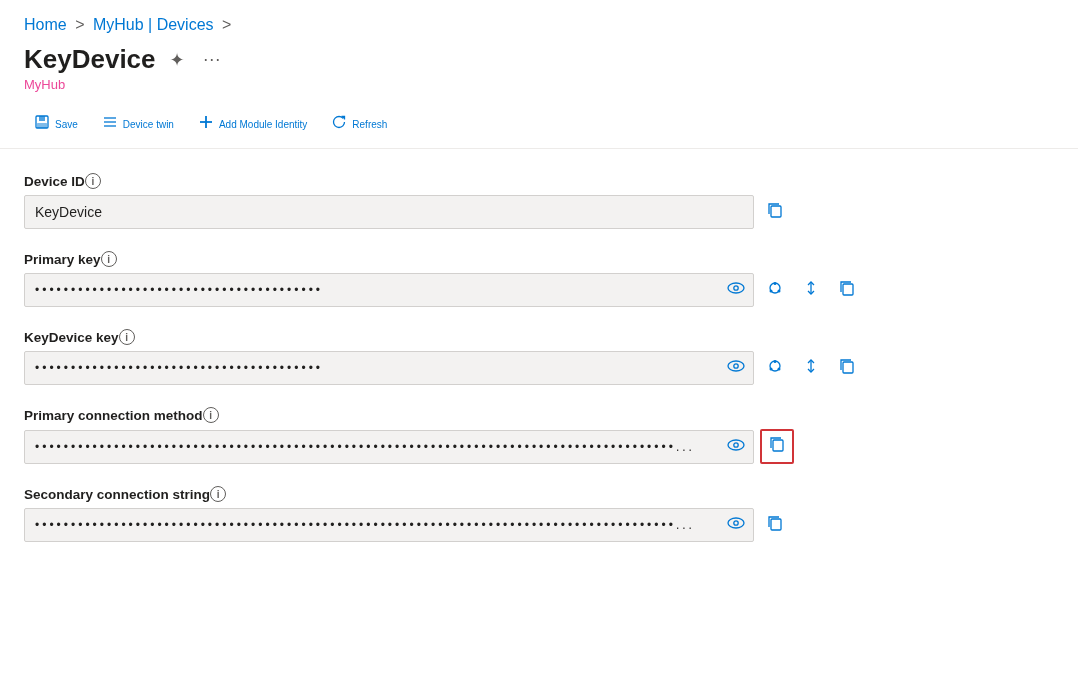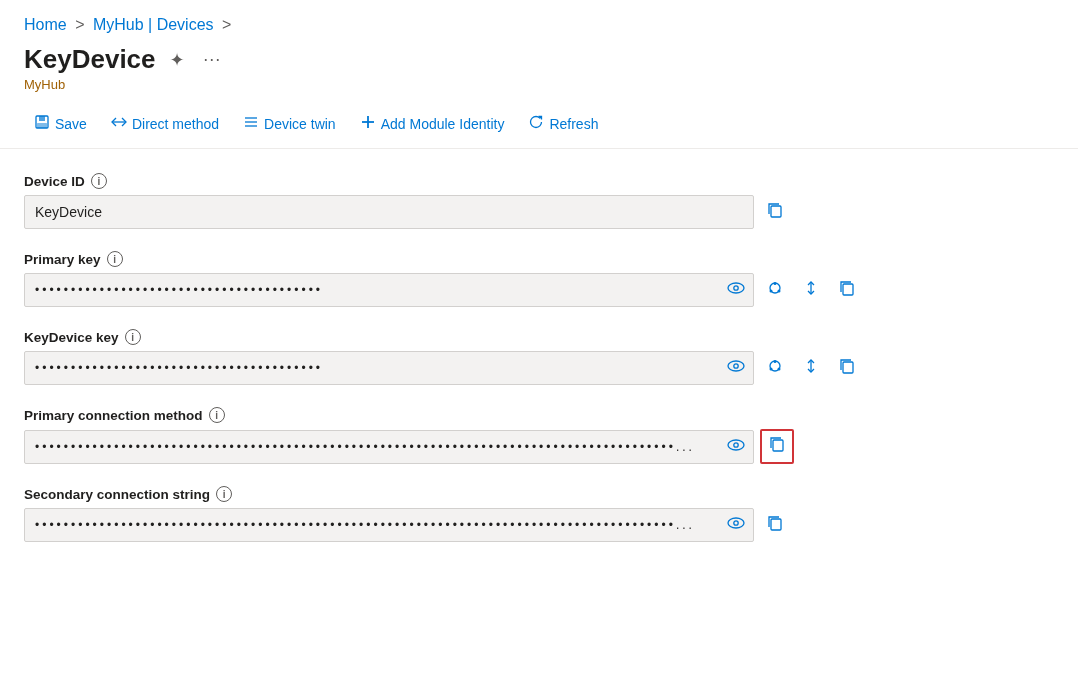--- a/index.html
+++ b/index.html
@@ -40,40 +40,40 @@
       color: #201f1e;
     }
     .pin-icon, .more-icon {
       color: #605e5c;
       font-size: 18px;
       cursor: pointer;
       padding: 2px 4px;
     }
     .page-subtitle {
       font-size: 13px;
-      color: #a16207;
+      color: #ec4899;
       margin-top: 2px;
     }
 
     .toolbar {
       display: flex;
       align-items: center;
       padding: 8px 24px;
       border-bottom: 1px solid #edebe9;
       gap: 4px;
     }
     .toolbar-btn {
       display: flex;
       align-items: center;
       gap: 5px;
       padding: 6px 10px;
       background: none;
       border: none;
       color: #0078d4;
-      font-size: 14px;
+      font-size: 10px;
       cursor: pointer;
       border-radius: 2px;
       white-space: nowrap;
     }
     .toolbar-btn .btn-icon {
       font-size: 16px;
       color: #0078d4;
     }
 
     .content {
@@ -84,21 +84,21 @@
     .field-group {
       margin-bottom: 22px;
     }
     .field-label {
       font-size: 13.5px;
       font-weight: 600;
       color: #201f1e;
       margin-bottom: 6px;
       display: flex;
       align-items: center;
-      gap: 6px;
+      gap: 0;
     }
     .info-icon {
       display: inline-flex;
       align-items: center;
       justify-content: center;
       width: 16px;
       height: 16px;
       border-radius: 50%;
       border: 1.5px solid #605e5c;
       color: #605e5c;
@@ -199,30 +199,20 @@
       <svg width="16" height="16" viewBox="0 0 16 16" fill="none" xmlns="http://www.w3.org/2000/svg">
         <rect x="2" y="2" width="12" height="12" rx="1" stroke="#0078d4" stroke-width="1.3" fill="none"></rect>
         <rect x="5" y="2" width="6" height="5" rx="0.5" fill="#0078d4" opacity="0.7"></rect>
         <rect x="3" y="9" width="10" height="5" rx="0.5" fill="#0078d4" opacity="0.5"></rect>
       </svg>
     </span>
     <span>Save</span>
   </button>
 
 
-  <button class="toolbar-btn">
-    <span class="btn-icon">
-      <svg width="16" height="16" viewBox="0 0 16 16" fill="none" xmlns="http://www.w3.org/2000/svg">
-        <line x1="2" y1="8" x2="14" y2="8" stroke="#0078d4" stroke-width="1.3"></line>
-        <polyline points="5,4 1,8 5,12" stroke="#0078d4" stroke-width="1.3" fill="none"></polyline>
-        <polyline points="11,4 15,8 11,12" stroke="#0078d4" stroke-width="1.3" fill="none"></polyline>
-      </svg>
-    </span>
-    <span>Direct method</span>
-  </button>
 
   <button class="toolbar-btn">
     <span class="btn-icon">
       <svg width="16" height="16" viewBox="0 0 16 16" fill="none" xmlns="http://www.w3.org/2000/svg">
         <line x1="2" y1="4" x2="14" y2="4" stroke="#0078d4" stroke-width="1.3"></line>
         <line x1="2" y1="8" x2="14" y2="8" stroke="#0078d4" stroke-width="1.3"></line>
         <line x1="2" y1="12" x2="14" y2="12" stroke="#0078d4" stroke-width="1.3"></line>
       </svg>
     </span>
     <span>Device twin</span>

